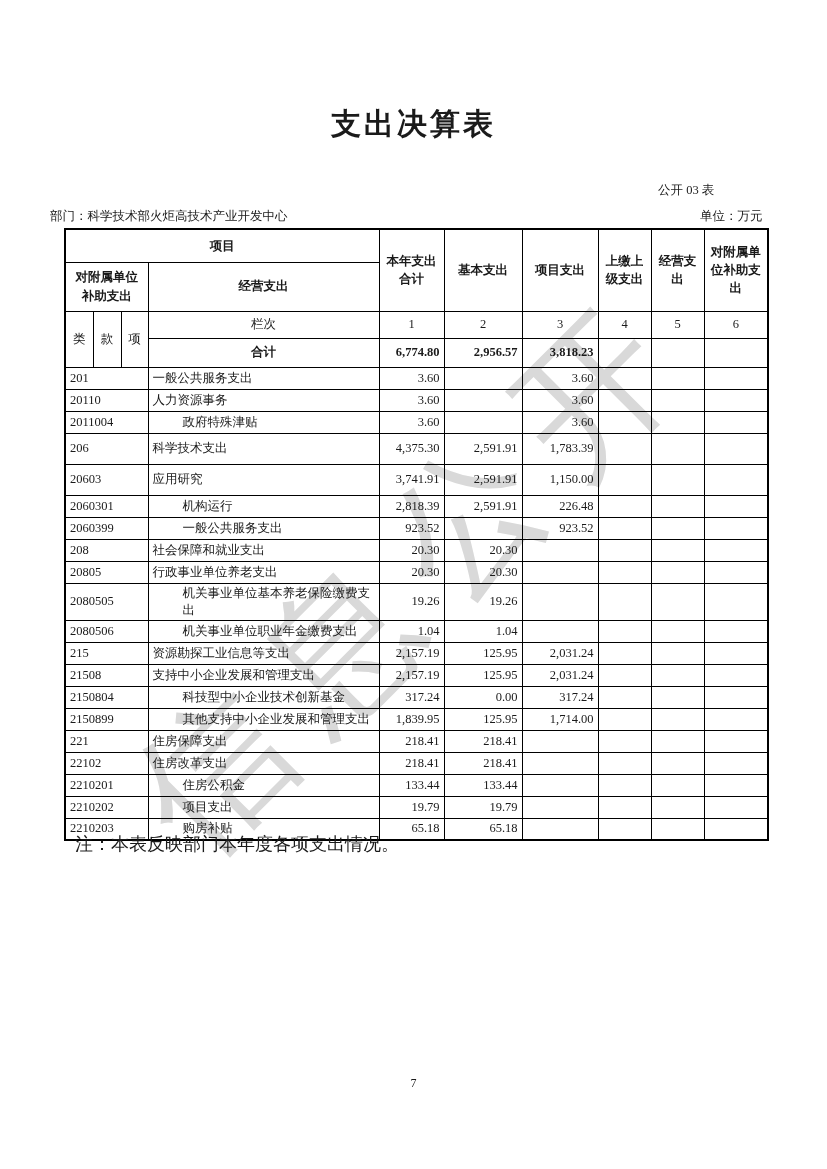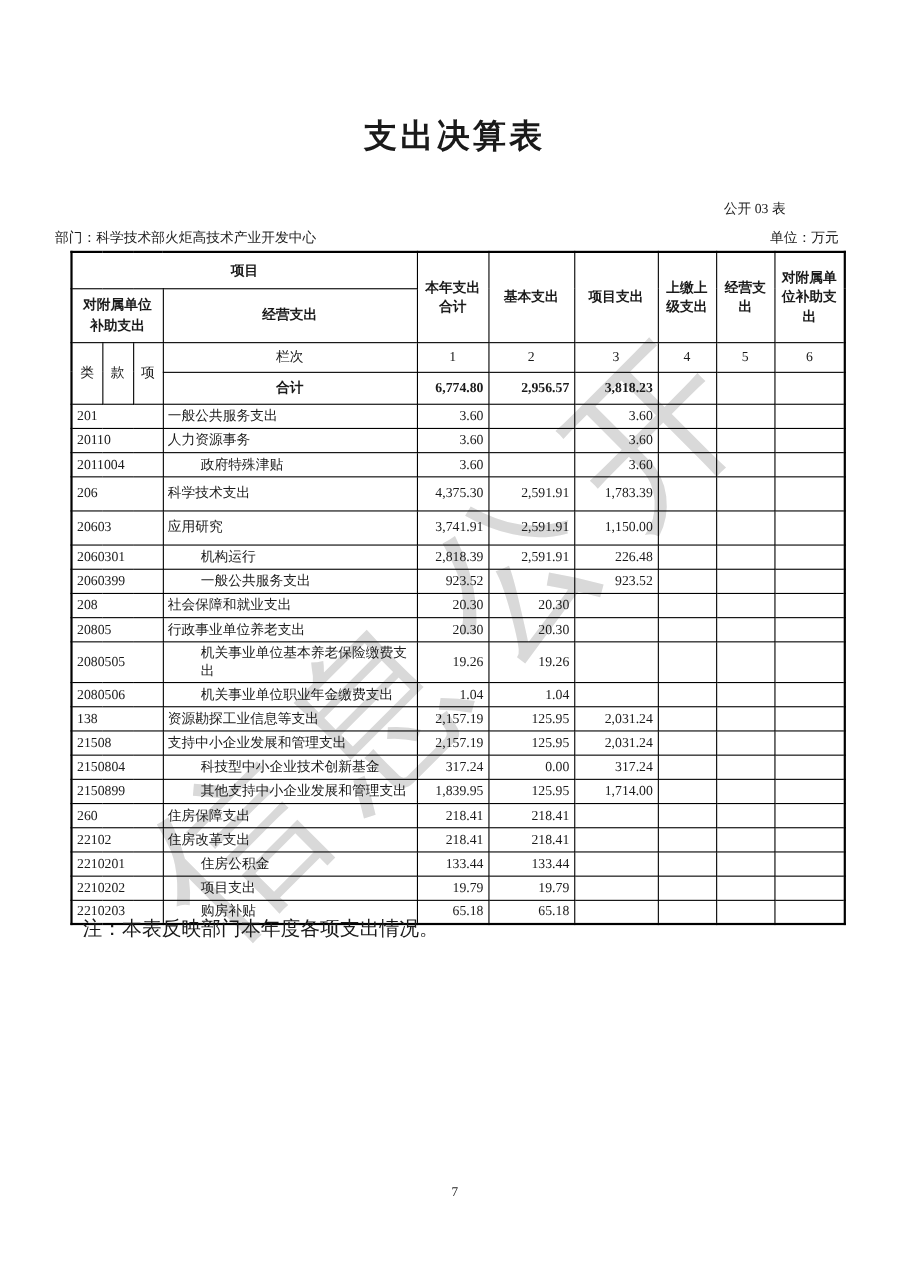--- a/index.html
+++ b/index.html
@@ -245,21 +245,21 @@
           <td class="code" colspan="3">2080506</td>
           <td class="name indent">机关事业单位职业年金缴费支出</td>
           <td class="num">1.04</td>
           <td class="num">1.04</td>
           <td class="num"></td>
           <td class="num"></td>
           <td class="num"></td>
           <td class="num"></td>
         </tr>
         <tr class="data">
-          <td class="code" colspan="3">138</td>
+          <td class="code" colspan="3">215</td>
           <td class="name">资源勘探工业信息等支出</td>
           <td class="num">2,157.19</td>
           <td class="num">125.95</td>
           <td class="num">2,031.24</td>
           <td class="num"></td>
           <td class="num"></td>
           <td class="num"></td>
         </tr>
         <tr class="data">
           <td class="code" colspan="3">21508</td>
@@ -285,21 +285,21 @@
           <td class="code" colspan="3">2150899</td>
           <td class="name indent">其他支持中小企业发展和管理支出</td>
           <td class="num">1,839.95</td>
           <td class="num">125.95</td>
           <td class="num">1,714.00</td>
           <td class="num"></td>
           <td class="num"></td>
           <td class="num"></td>
         </tr>
         <tr class="data">
-          <td class="code" colspan="3">260</td>
+          <td class="code" colspan="3">221</td>
           <td class="name">住房保障支出</td>
           <td class="num">218.41</td>
           <td class="num">218.41</td>
           <td class="num"></td>
           <td class="num"></td>
           <td class="num"></td>
           <td class="num"></td>
         </tr>
         <tr class="data">
           <td class="code" colspan="3">22102</td>

